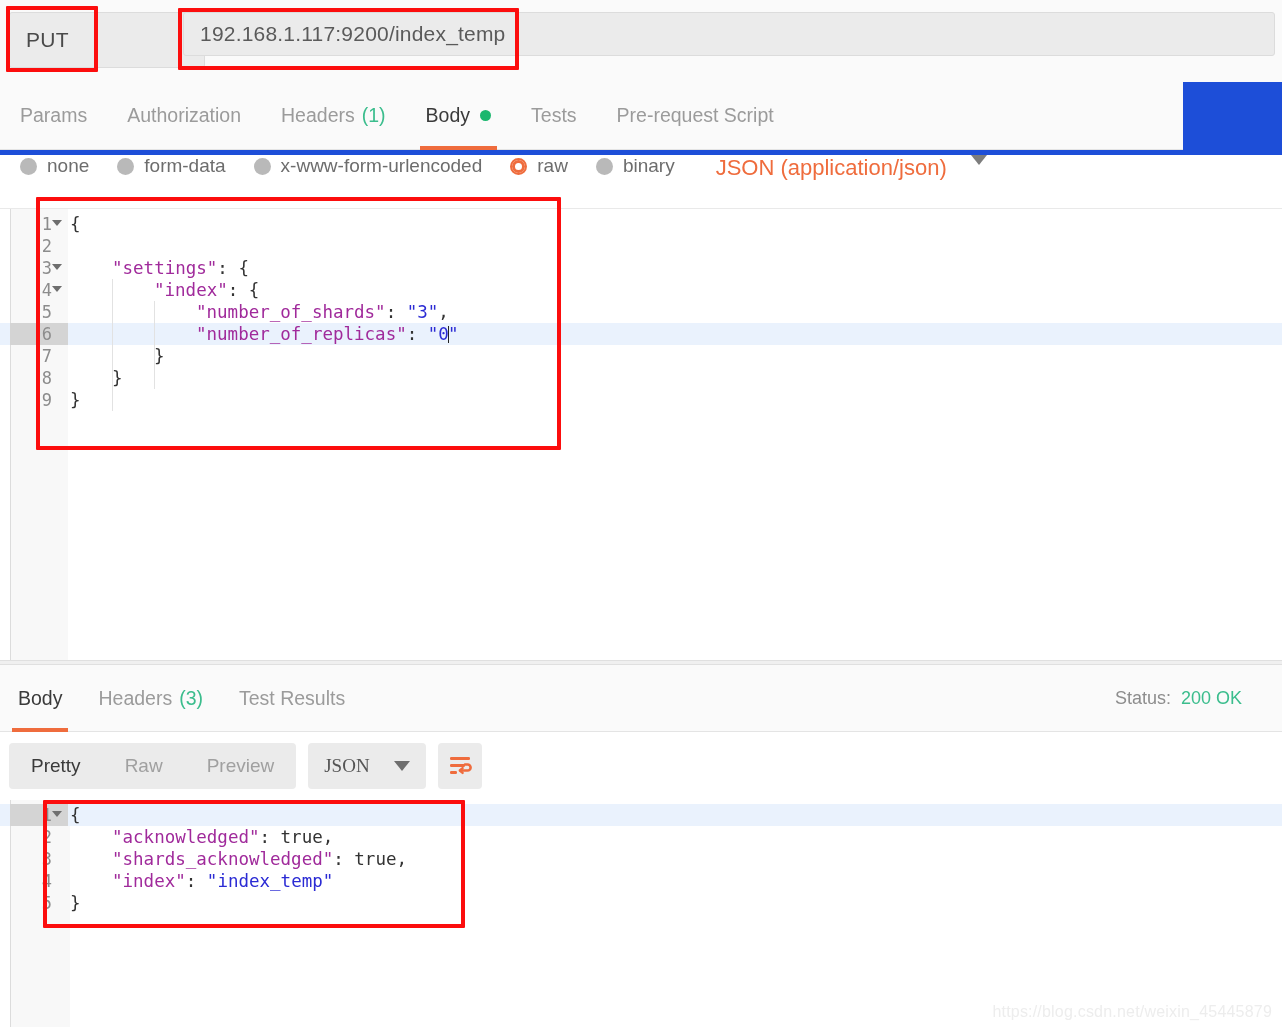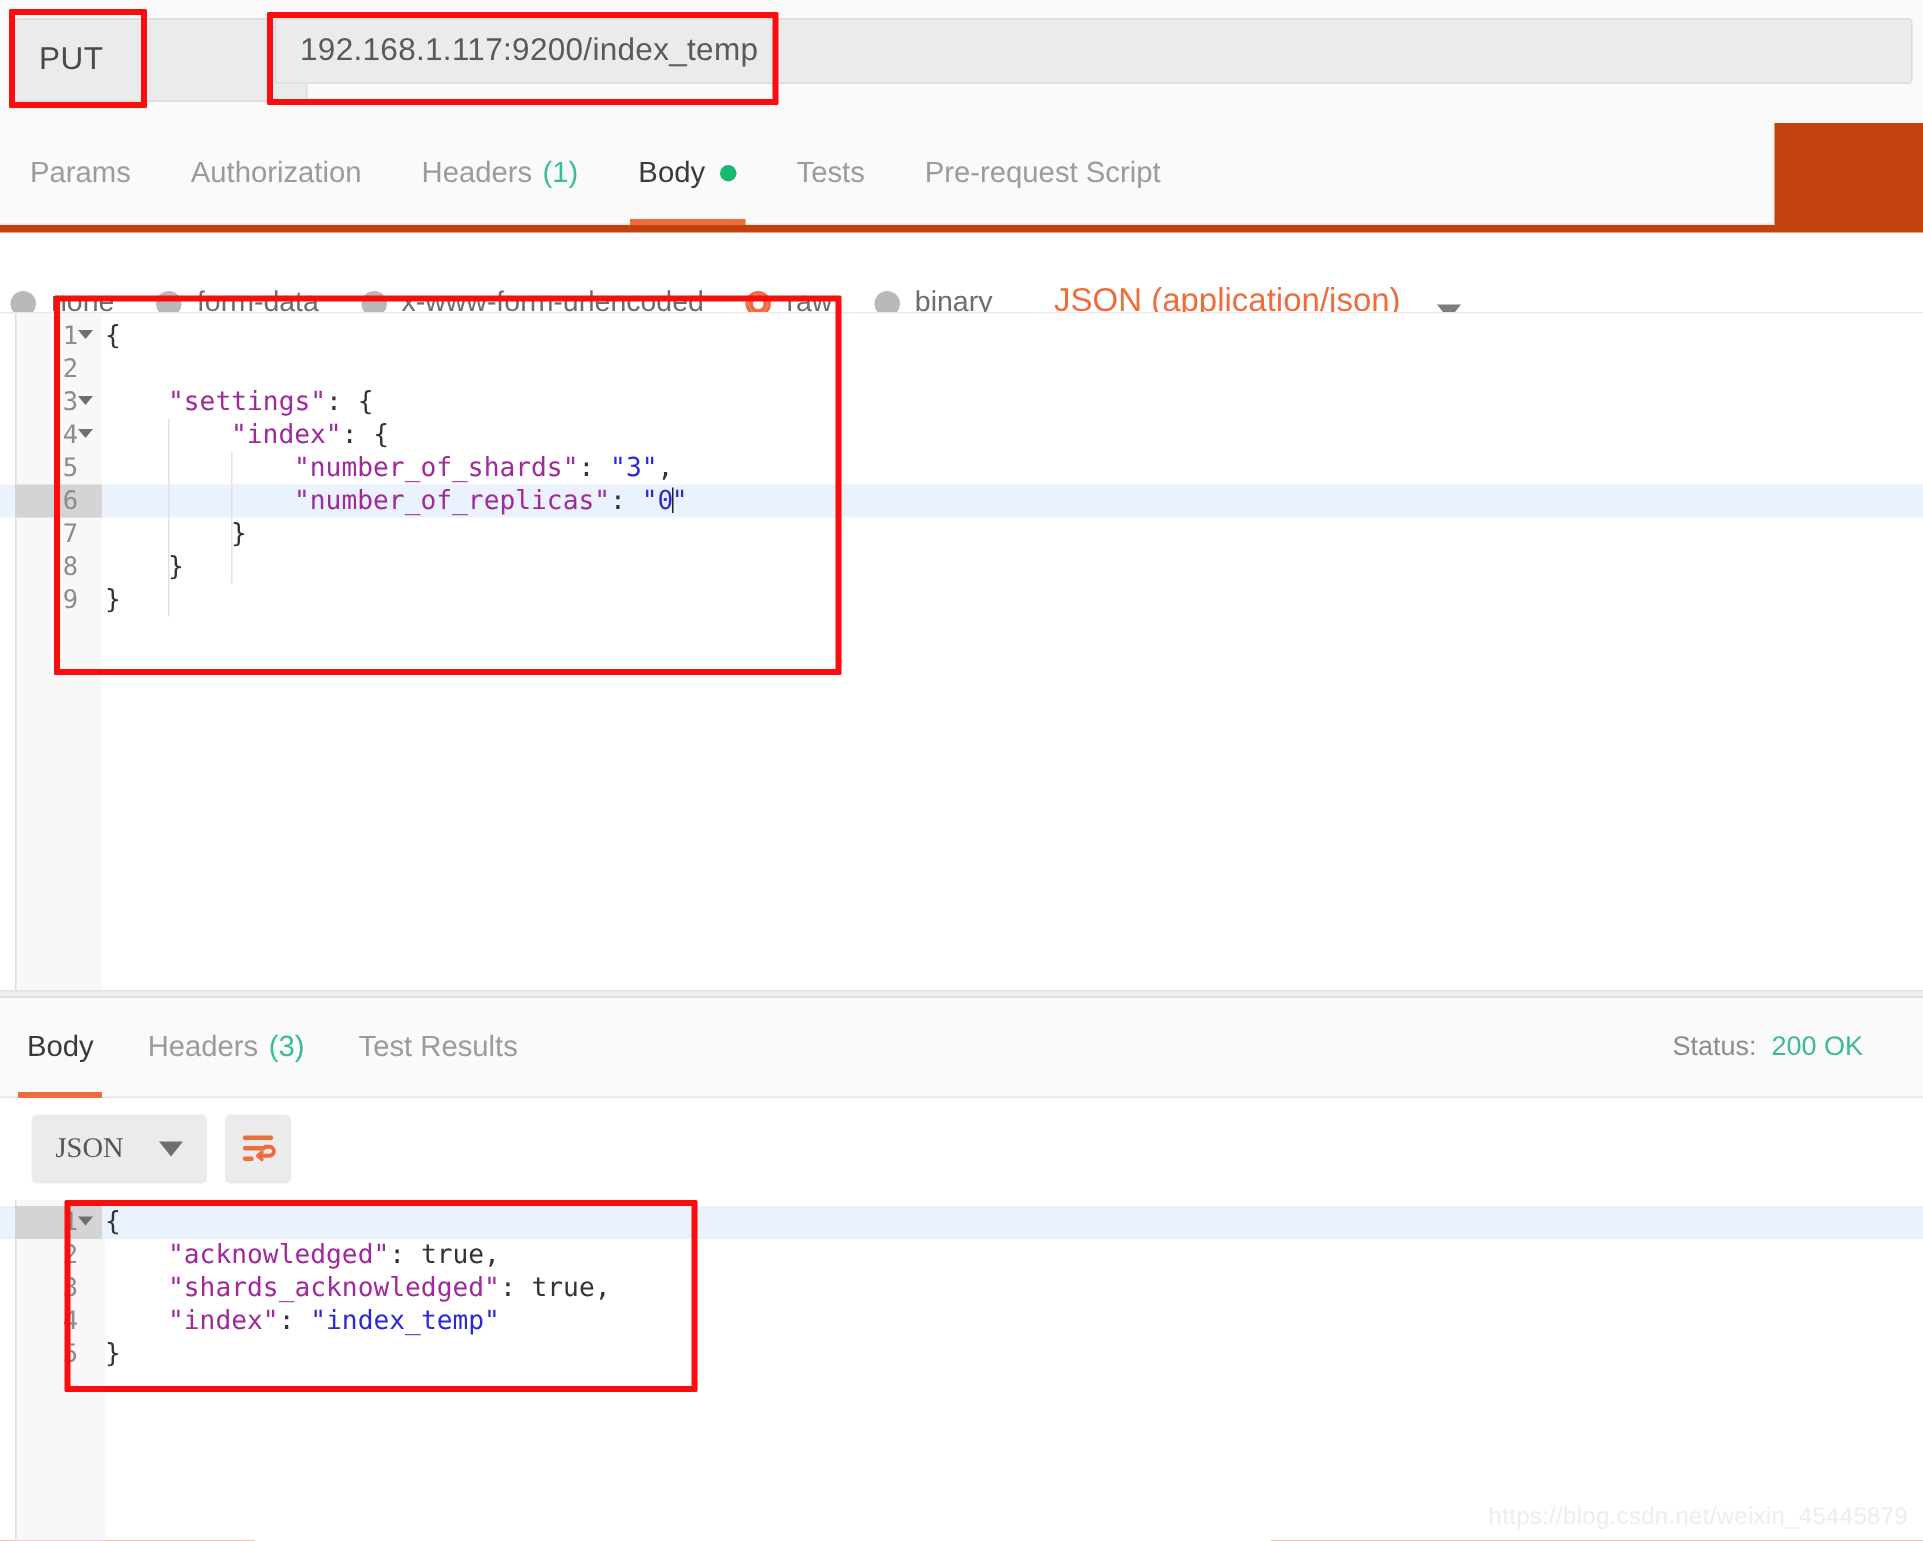--- a/index.html
+++ b/index.html
@@ -2,21 +2,21 @@
 <html><head>
 <meta charset="utf-8">
 <style>
   * { box-sizing: border-box; margin: 0; padding: 0; }
   html, body {
     width: 1282px; height: 1027px;
     background: #ffffff;
     font-family: "Liberation Sans", sans-serif;
     overflow: hidden;
   }
-  .app { position: relative; width: 1282px; height: 1027px; background: #c2410c; }
+  .app { position: relative; width: 1282px; height: 1027px; background: #1d4ed8; }
 
   
   .urlbar {
     position: absolute; left: 0; top: 0; width: 1282px; height: 82px;
     background: #fafafa;
   }
   .method-select {
     position: absolute; left: 9px; top: 12px; width: 196px; height: 56px;
     background: #ebebeb; border: 1px solid #dcdcdc; border-radius: 3px;
     display: flex; align-items: center; padding: 0 16px;
@@ -51,21 +51,21 @@
   }
   .tab-count { color: #3bbd8d; margin-left: 7px; }
   .green-dot {
     display: inline-block; width: 11px; height: 11px; border-radius: 50%;
     background: #1bb76e; margin-left: 10px; vertical-align: 2px;
   }
 
   
   .radio-row {
     position: absolute; left: 0; top: 155px; width: 1282px; height: 58px;
-    background: #fff; display: flex; align-items: flex-end; padding-left: 7px;
+    background: #fff; display: flex; align-items: flex-start; padding-left: 20px;
   }
   .radio-item { display: flex; align-items: center; margin-right: 28px; cursor: pointer; }
   .radio-dot {
     width: 17px; height: 17px; border-radius: 50%; background: #b9b9b9;
     margin-right: 10px; flex: none;
   }
   .radio-item.selected .radio-dot {
     background: #fff; border: 2px solid #ef6c3d;
     box-shadow: inset 0 0 0 3px #ef6c3d;
   }
@@ -285,20 +285,25 @@
     </div>
     <div class="res-tab">
       <span>Test Results</span>
     </div>
     <div class="status-wrap">
       <span>Status:</span><span class="status-val">200 OK</span>
     </div>
   </div>
 
   <div class="res-toolbar">
+    <div class="seg">
+      <span class="seg-btn active">Pretty</span>
+      <span class="seg-btn">Raw</span>
+      <span class="seg-btn">Preview</span>
+    </div>
     <div class="fmt-select">
       <span class="fmt-label">JSON</span>
       <span class="fmt-caret"></span>
     </div>
     <div class="wrap-btn">
       <svg width="24" height="22" viewBox="0 0 24 22">
         <rect x="2" y="2" width="20" height="3" rx="1.2" fill="#ef6c3d"></rect>
         <rect x="2" y="9" width="15" height="3" rx="1.2" fill="#ef6c3d"></rect>
         <rect x="2" y="16" width="7" height="3" rx="1.2" fill="#ef6c3d"></rect>
         <path d="M17 9.5 h2.6 a3 3 0 0 1 0 6 H12.5" fill="none" stroke="#ef6c3d" stroke-width="2.6" stroke-linecap="round"></path>

